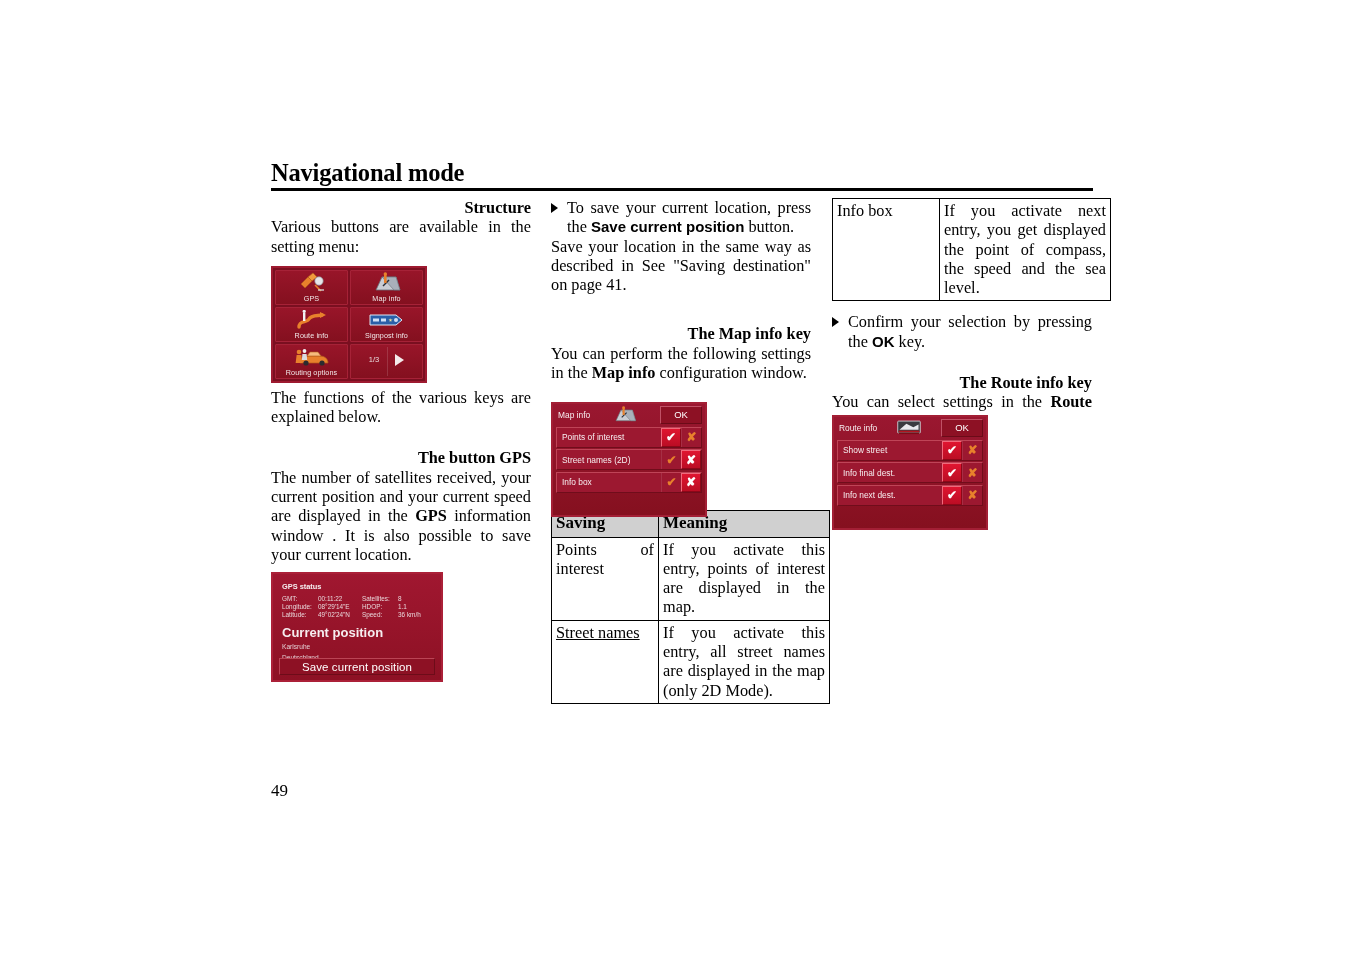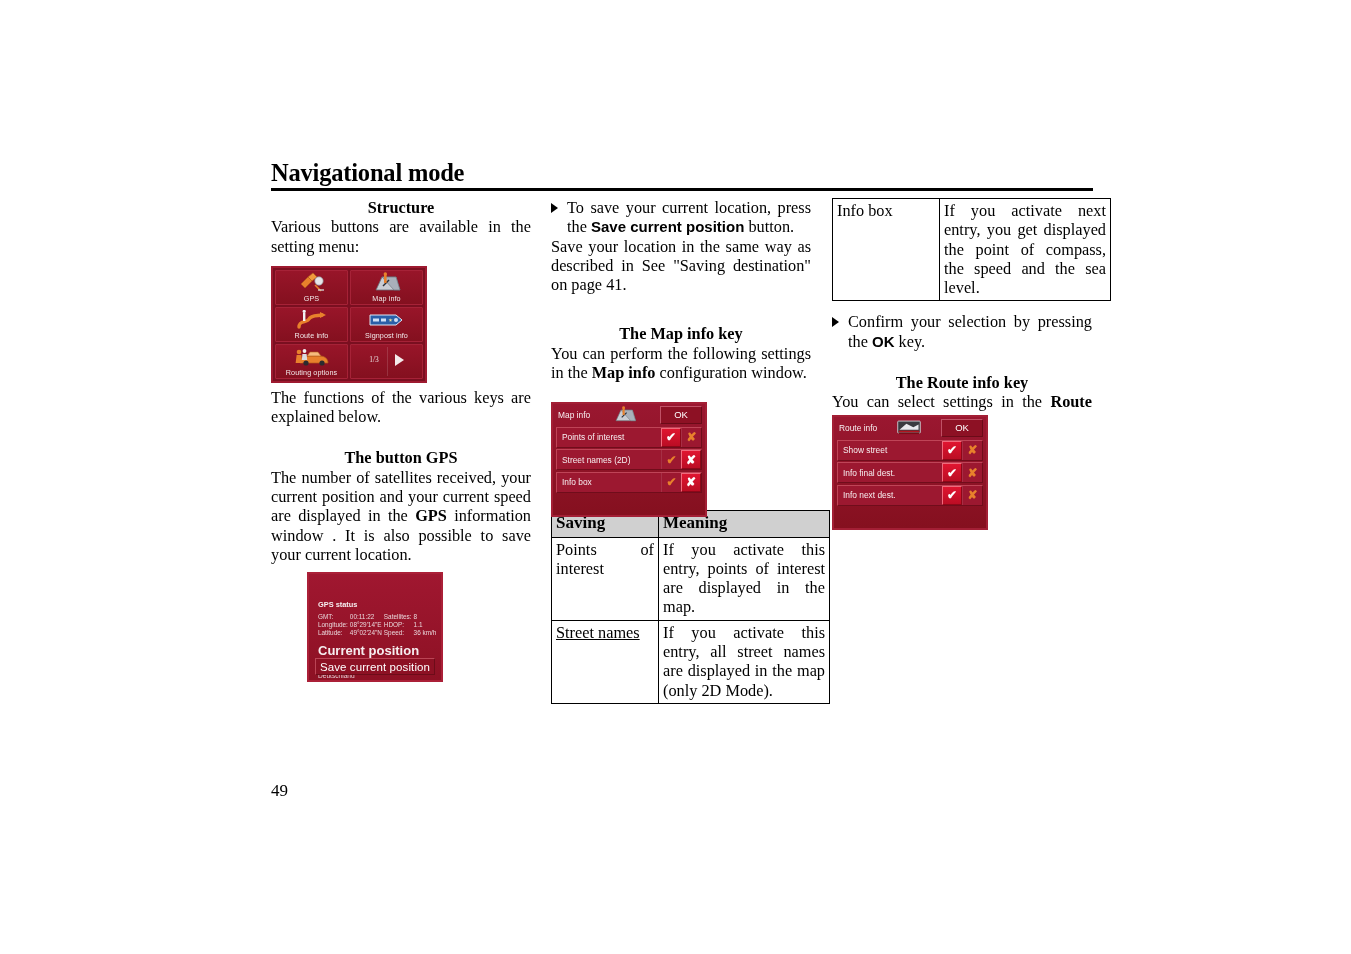--- a/index.html
+++ b/index.html
@@ -58,21 +58,21 @@
   #col-mid    { left: 545px; }
   #col-right  { left: 826px; }
 
   .para {
     margin: 0 0 0 0;
     text-align: justify;
   }
   .head {
     font-weight: bold;
     margin: 0;
-    text-align: center;
+    text-align: right;
   }
   .gap-sm { height: 11px; }
   .gap-md { height: 22px; }
   .gap-lg { height: 30px; }
   b.strong { font-weight: bold; }
   .sans-b {
     font-family: "Liberation Sans", sans-serif;
     font-weight: bold;
     font-size: 15px;
   }
@@ -173,21 +173,20 @@
     color: #f2e9ea;
     white-space: nowrap;
     letter-spacing: 0.1px;
   }
   .tile.page-tile {
     flex-direction: row;
     align-items: center;
     justify-content: center;
     gap: 16px;
     padding-bottom: 4px;
-    font-family: Liberation Serif, serif;
   }
   .tile.page-tile .pg-num {
     font-size: 7.5px;
     color: #e8dcde;
   }
   .tile.page-tile .pg-arrow {
     width: 0; height: 0;
     border-left: 9px solid #f3eaea;
     border-top: 6px solid transparent;
     border-bottom: 6px solid transparent;
@@ -197,27 +196,26 @@
     left: 50%;
     top: 2px; bottom: 2px;
     width: 1px;
     background: rgba(255,255,255,0.14);
   }
 
   
   #gps-panel {
     left: 265px;
     top: 572px;
-    width: 136px;
+    width: 172px;
     height: 110px;
-    padding: 26px 9px 7px 9px;
+    padding: 8px 9px 7px 9px;
     background: #97142a;
     border: 2px solid #ab2038;
     background-image: linear-gradient(to bottom, #a01730 0%, #8d1124 100%);
-    margin-left: 36px;
   }
   #gps-panel .gps-title {
     font-size: 7.4px;
     font-weight: bold;
     color: #f6eef0;
     margin-bottom: 4px;
   }
   #gps-panel table.gpsdata {
     border-collapse: collapse;
     font-size: 6.4px;

